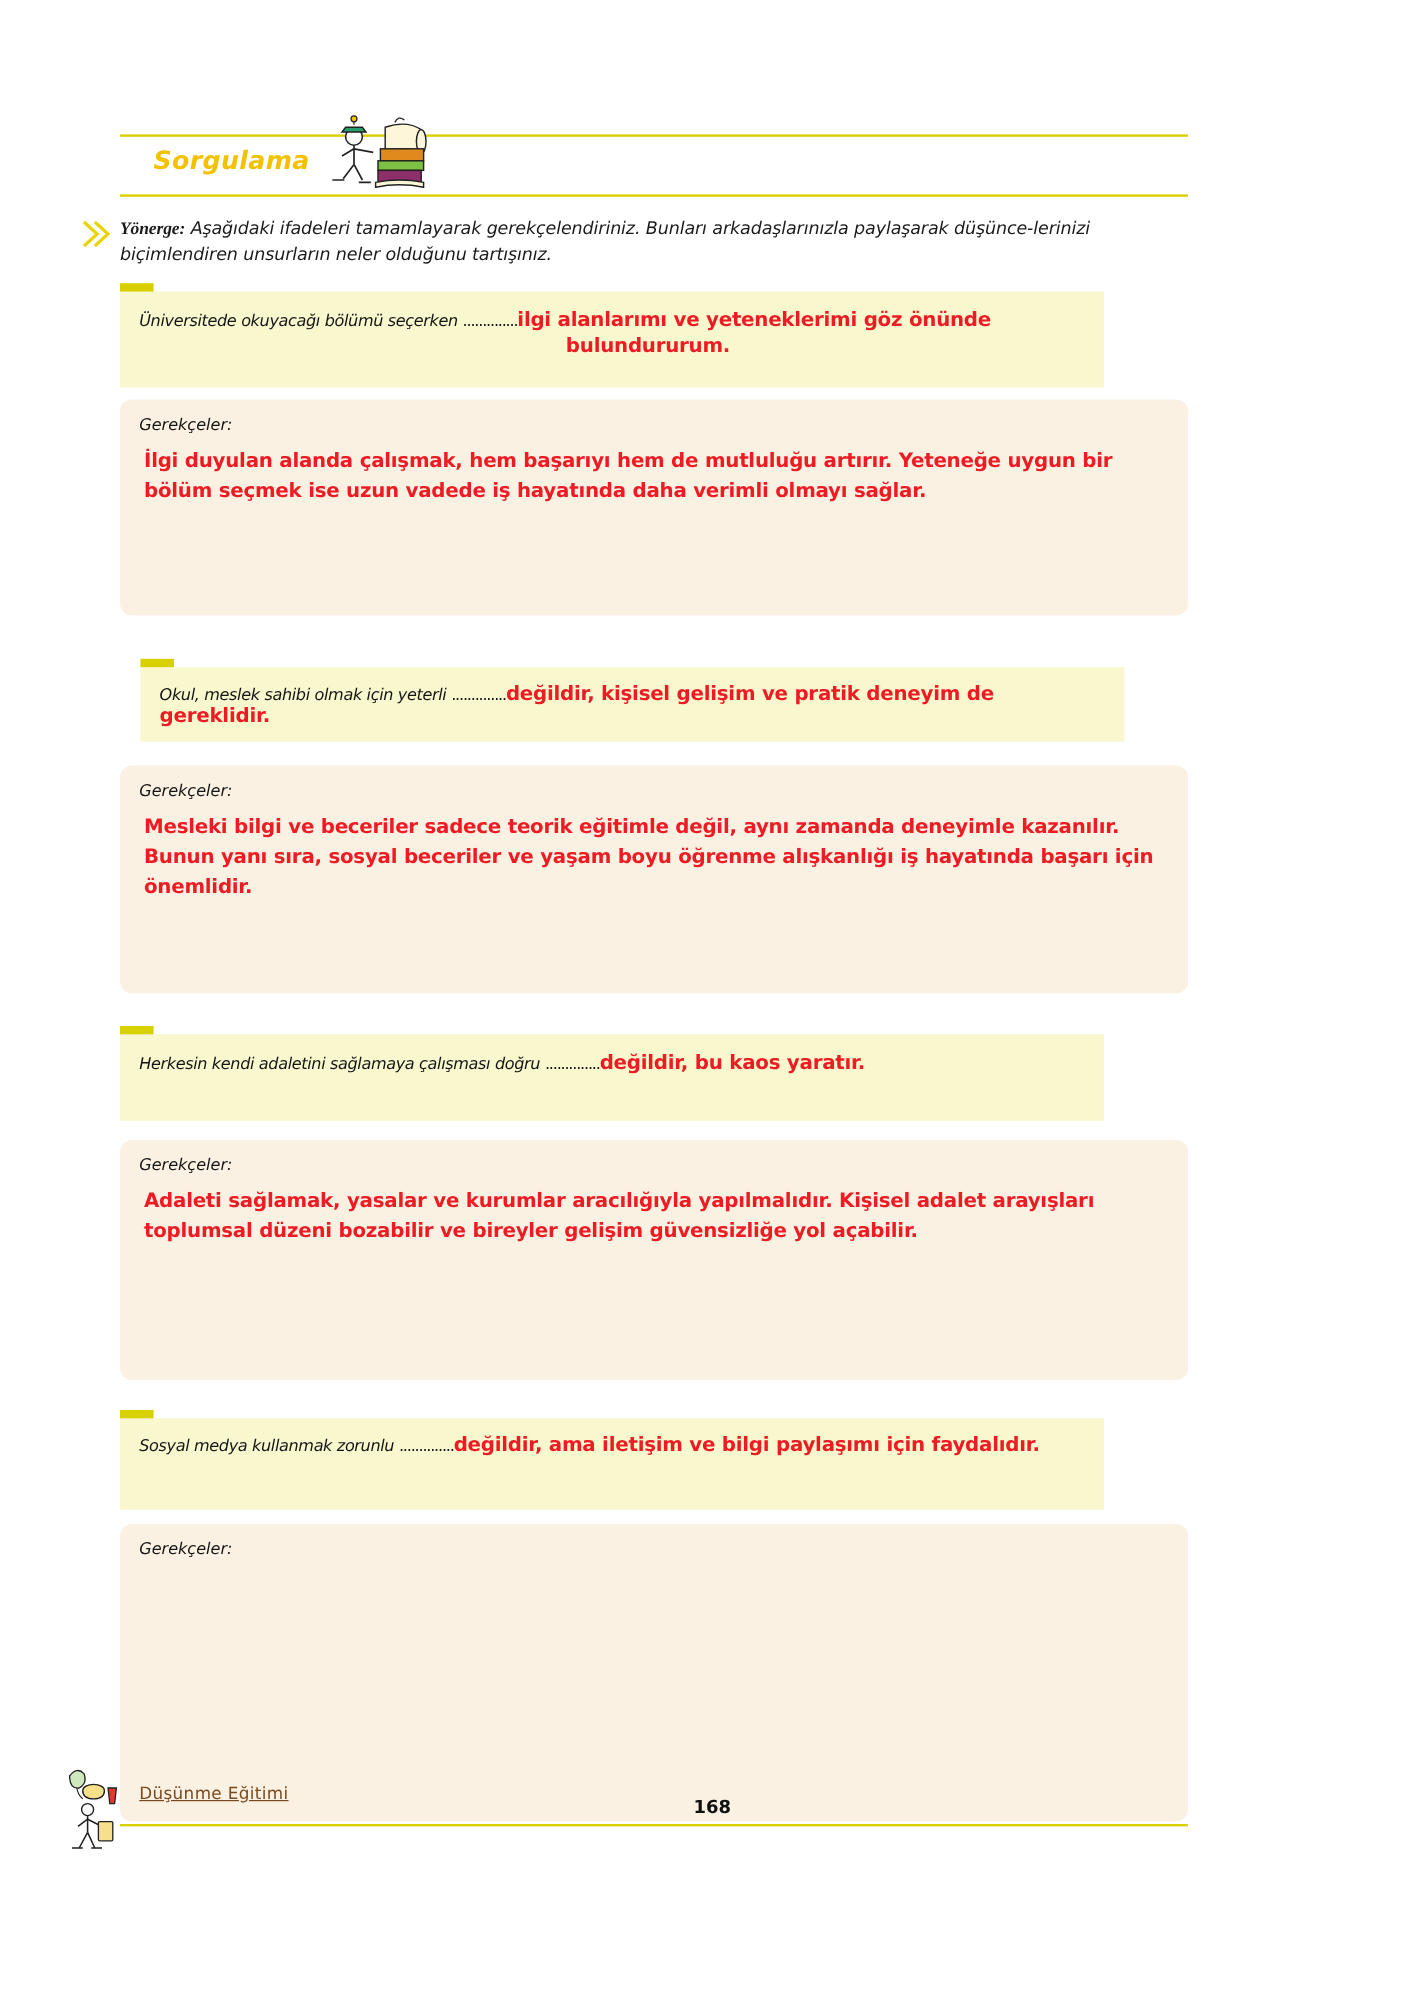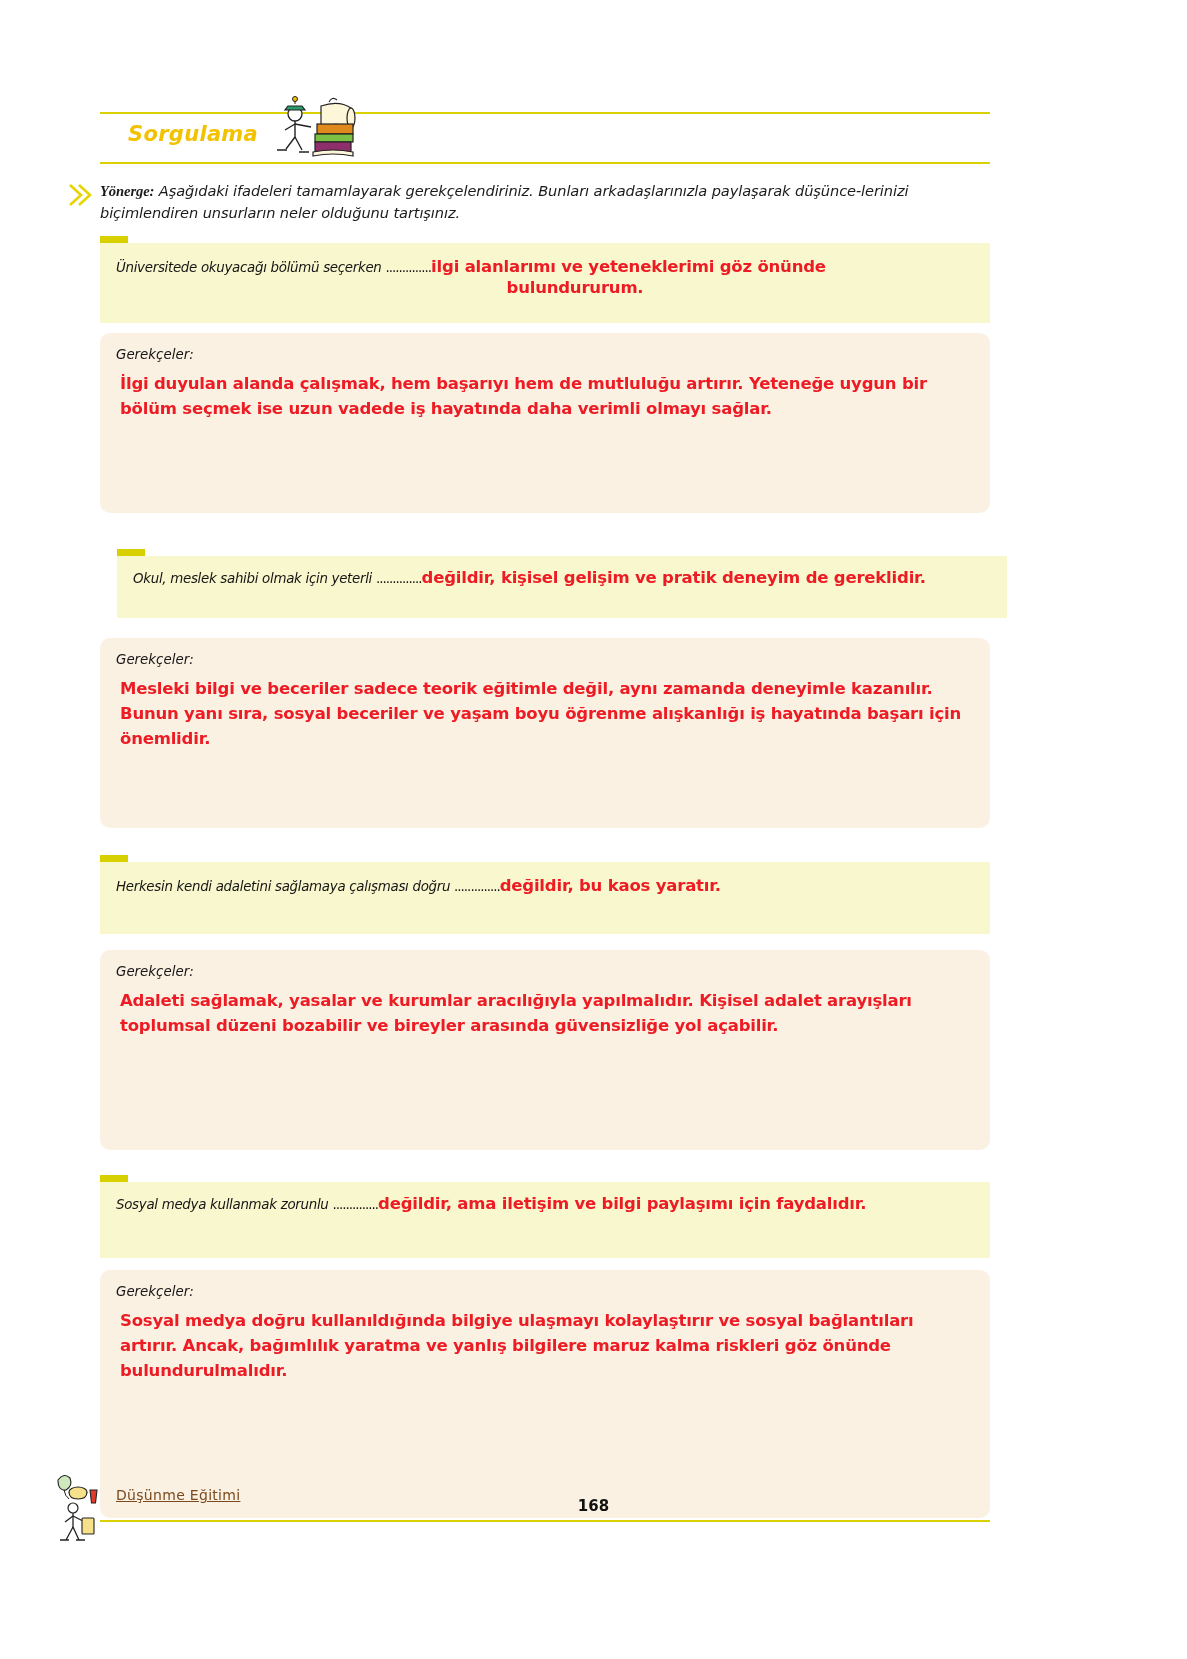--- a/index.html
+++ b/index.html
@@ -84,21 +84,21 @@
     font-weight: bold;
     font-family: Liberation Serif, serif;
   }
 
   
   .block { position: absolute; left: 100px; width: 890px; }
 
   .prompt-box {
     position: relative;
     background: #f9f7cd;
-    width: 890px;
+    width: 820px;
   }
   .prompt-tab {
     position: absolute;
     left: 0px;
     top: -7px;
     width: 28px;
     height: 7px;
     background: #d9d000;
   }
   .prompt-inner {
@@ -289,39 +289,38 @@
         <span class="line-flow">
           <span class="stem">Herkesin kendi adaletini sağlamaya çalışması doğru </span><span class="stem dots">..............</span><span class="answer">değildir, bu kaos yaratır.</span>
         </span>
       </div>
     </div>
   </div>
 
   <div class="block" style="top:950px;">
     <div class="reason-box" style="height:200px;">
       <div class="reason-label">Gerekçeler:</div>
-      <div class="reason-text">Adaleti sağlamak, yasalar ve kurumlar aracılığıyla yapılmalıdır. Kişisel adalet arayışları toplumsal düzeni bozabilir ve bireyler arasında güvensizliğe yol açabilir.</div>
+      <div class="reason-text">Adaleti sağlamak, yasalar ve kurumlar aracılığıyla yapılmalıdır. Kişisel adalet arayışları toplumsal düzeni bozabilir ve bireyler gelişim güvensizliğe yol açabilir.</div>
     </div>
   </div>
 
   <div class="block" style="top:1182px;">
     <div class="prompt-box" style="height:76px;">
       <div class="prompt-tab"></div>
       <div class="prompt-inner" style="padding-top:12px;">
         <span class="line-flow">
           <span class="stem">Sosyal medya kullanmak zorunlu </span><span class="stem dots">..............</span><span class="answer">değildir, ama iletişim ve bilgi paylaşımı için faydalıdır.</span>
         </span>
       </div>
     </div>
   </div>
 
   <div class="block" style="top:1270px;">
     <div class="reason-box" style="height:248px;">
       <div class="reason-label">Gerekçeler:</div>
-      <div class="reason-text">Sosyal medya doğru kullanıldığında bilgiye ulaşmayı kolaylaştırır ve sosyal bağlantıları artırır. Ancak, bağımlılık yaratma ve yanlış bilgilere maruz kalma riskleri göz önünde bulundurulmalıdır.</div>
     </div>
   </div>
 
   <div class="footer-rule"></div>
 
   <div class="footer-art">
     <svg viewBox="0 0 62 76" width="62" height="76">
       <path d="M10 10 q6 -8 12 -2 q3 8 -4 12 q-8 1 -8 -10 z" fill="#cfe8bd" stroke="#222" stroke-width="1.1"></path>
       <path d="M16 20 q1 6 5 9" fill="none" stroke="#222" stroke-width="1"></path>
       <ellipse cx="30" cy="22" rx="9" ry="5" fill="#f6e08a" stroke="#222" stroke-width="1.1"></ellipse>

